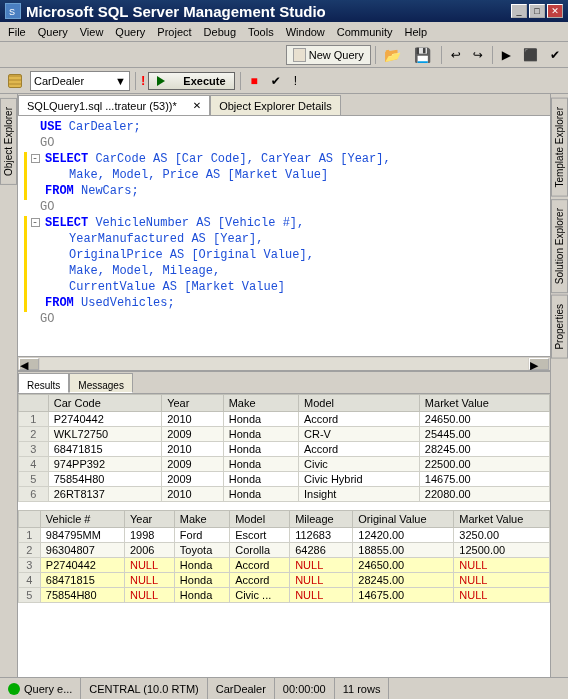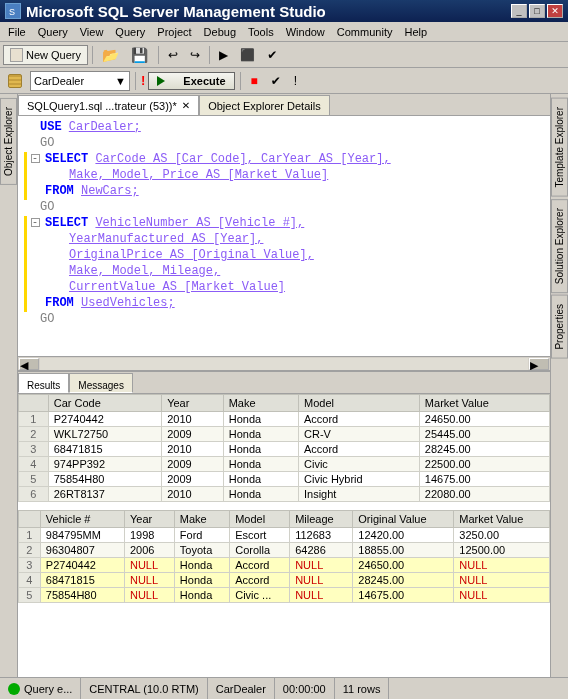--- a/index.html
+++ b/index.html
@@ -39,20 +39,21 @@
 
     
     .toolbar {
       background: #d4d0c8;
       display: flex;
       align-items: center;
       height: 26px;
       border-bottom: 1px solid #a0a0a0;
       padding: 2px 3px;
       gap: 2px;
+      justify-content: flex-end;
     }
     .toolbar-btn {
       display: flex;
       align-items: center;
       gap: 2px;
       padding: 2px 4px;
       border: 1px solid transparent;
       background: transparent;
       cursor: pointer;
       font-size: 11px;
@@ -160,21 +161,21 @@
     }
     .editor-tab {
       display: flex;
       align-items: center;
       padding: 2px 8px;
       background: #ece9d8;
       border: 1px solid #a0a0a0;
       border-bottom: none;
       font-size: 11px;
       cursor: pointer;
-      gap: 5px;
+      gap: 16px;
       height: 20px;
     }
     .editor-tab.active { background: white; }
     .tab-close { font-size: 10px; cursor: pointer; }
 
     
     .query-editor {
       background: white;
       flex: 1;
       overflow: auto;
@@ -183,21 +184,21 @@
       font-size: 12px;
       min-height: 200px;
       max-height: 240px;
       position: relative;
     }
     .code-line { display: flex; align-items: flex-start; min-height: 16px; }
     .code-margin { width: 12px; min-width: 12px; display: flex; justify-content: center; margin-right: 4px; }
     .collapse-btn { color: #666; font-size: 10px; cursor: pointer; border: 1px solid #999; width: 9px; height: 9px; display: flex; align-items: center; justify-content: center; background: white; margin-top: 2px; }
     .kw-blue { color: #0000ff; font-weight: bold; }
     .kw-gray { color: #808080; }
-    .code-normal { color: #8b5cf6; text-decoration: underline; }
+    .code-normal { color: #1d4ed8; }
 
     
     .results-area {
       border-top: 2px solid #a0a0a0;
       background: #f0f0e8;
       display: flex;
       flex-direction: column;
       flex: 1;
       min-height: 0;
     }

